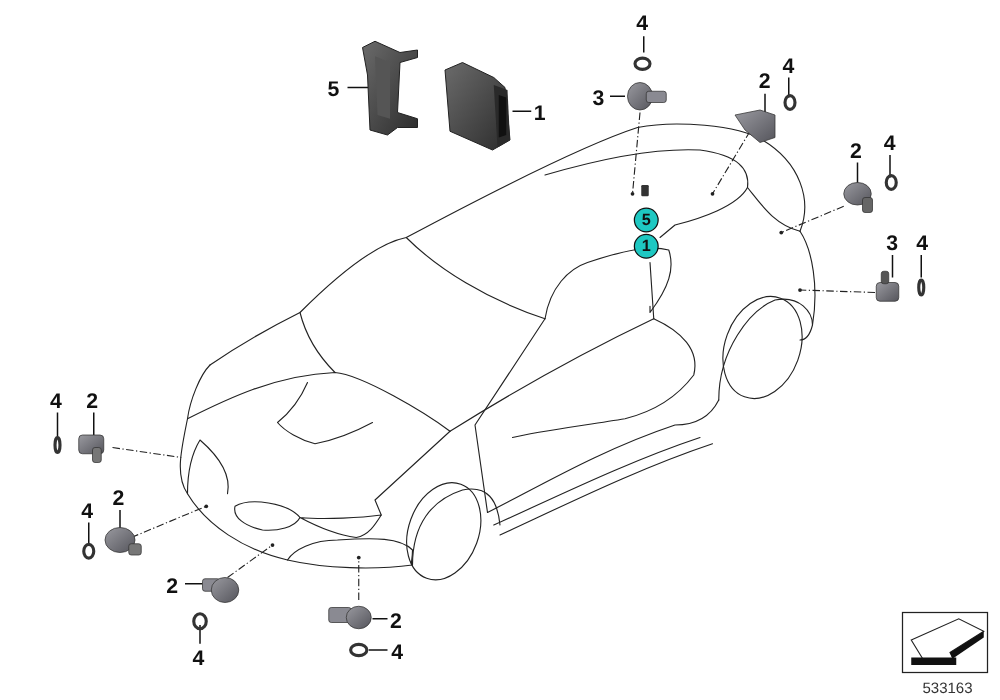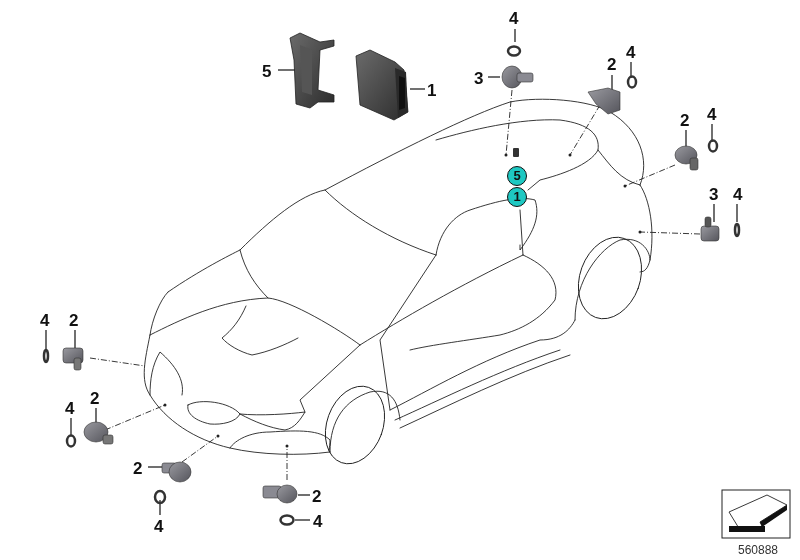--- a/index.html
+++ b/index.html
@@ -187,14 +187,14 @@
   <span class="callout" style="left:133px;top:460px">2</span>
   <span class="callout" style="left:154px;top:518px">4</span>
   <span class="callout" style="left:312px;top:488px">2</span>
   <span class="callout" style="left:313px;top:513px">4</span>
 
   
   <span class="badge" style="left:507px;top:166px">5</span>
   <span class="badge" style="left:507px;top:187px">1</span>
 
   
-  <span class="docnum">560888</span>
+  <span class="docnum">533163</span>
 </div>
 
 </body></html>

